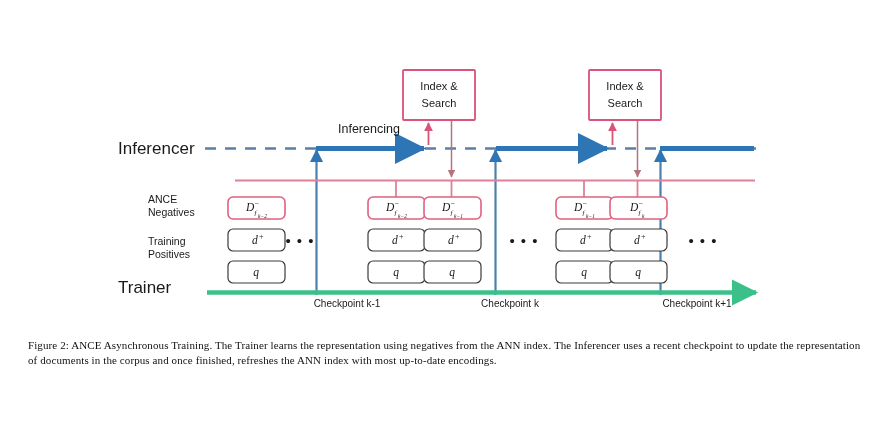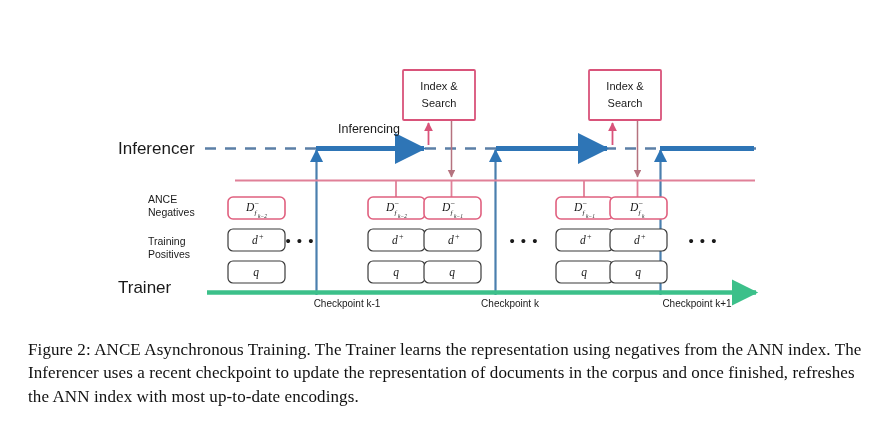--- a/index.html
+++ b/index.html
@@ -33,21 +33,21 @@
     display: block;
   }
 
   
   #caption {
     position: absolute;
     left: 28px;
     top: 338px;
     width: 836px;
     font-family: "Liberation Serif", serif;
-    font-size: 17px;
+    font-size: 11px;
     line-height: 1.38;
     color: #111111;
     text-align: left;
     letter-spacing: 0.1px;
   }
 
   
   .lbl-major {
     font-family: "Liberation Sans", sans-serif;
     font-size: 17px;

